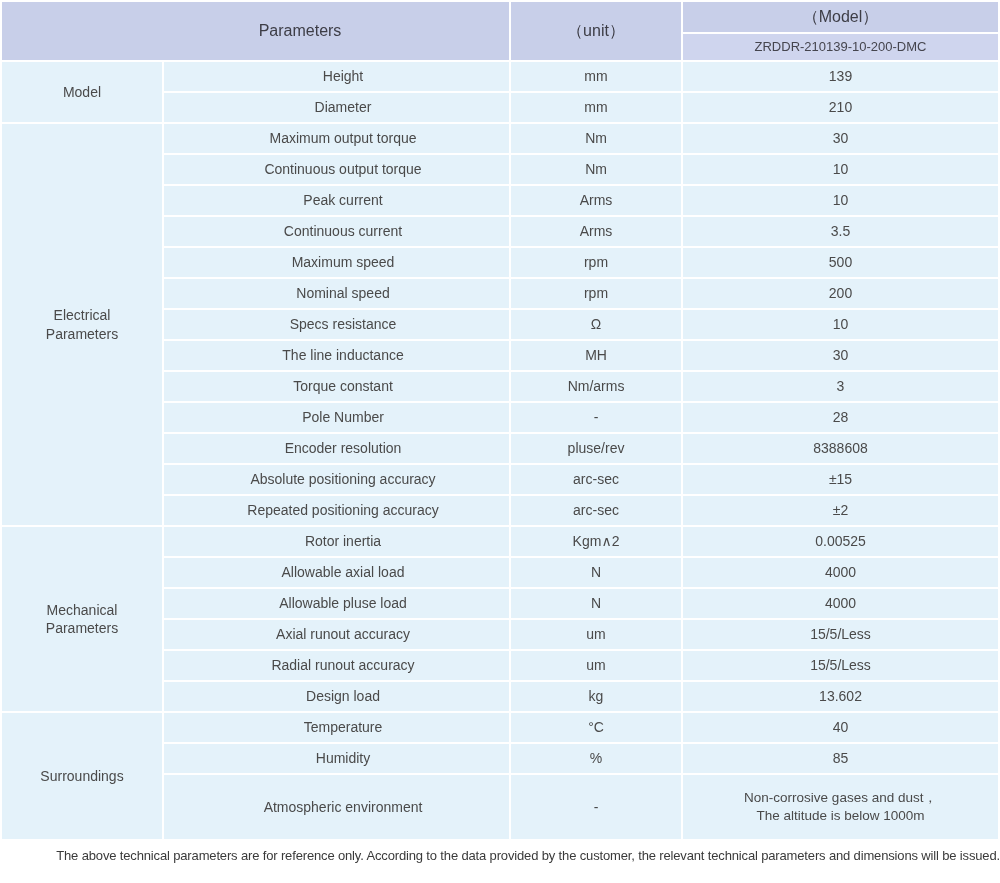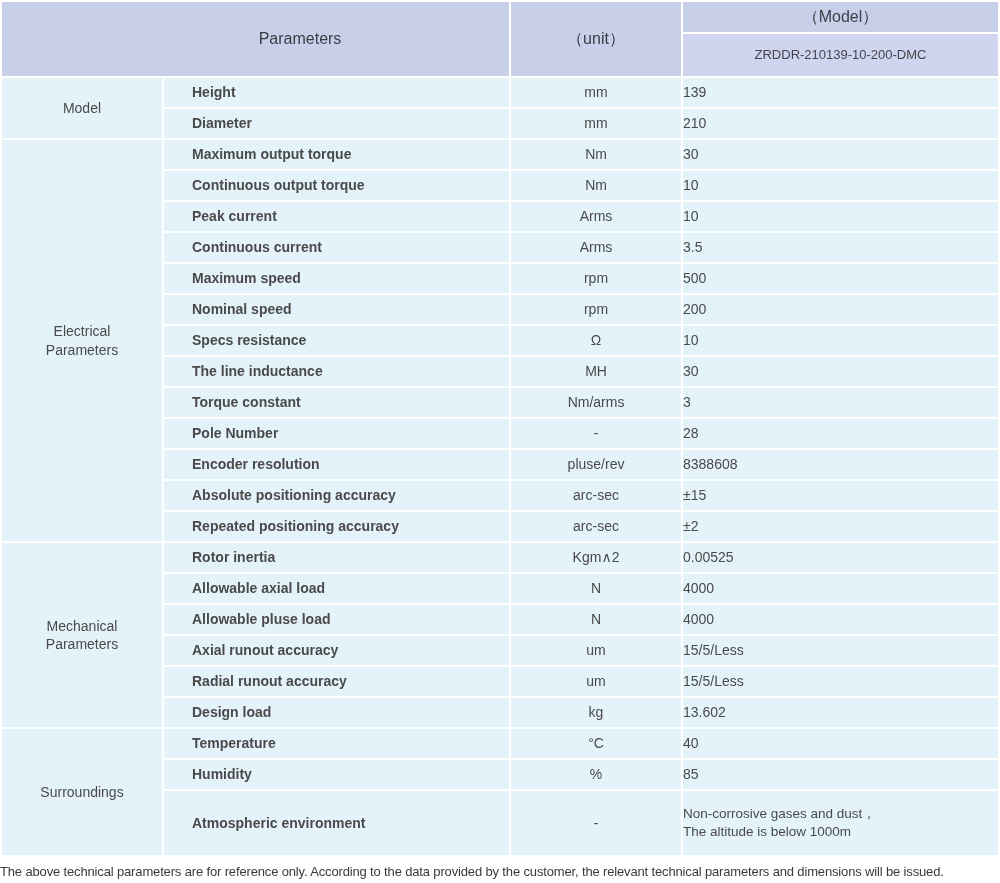--- a/index.html
+++ b/index.html
@@ -40,49 +40,49 @@
     font-size: 14px;
     line-height: 1.3;
   }
   thead th {
     background: var(--header-bg);
     color: var(--header-text);
     font-size: 16px;
     text-align: center;
   }
   thead tr.hr1 th { height: 30px; }
-  thead tr.hr2 th { height: 42px; }
+  thead tr.hr2 th { height: 26px; }
   th.params-hd { padding-left: 89px; }
   th.model-number-hd {
     background: var(--model-row-bg);
     font-size: 13px;
     color: #45454e;
   }
   tbody td { background: var(--row-bg); height: 29px; }
   tbody td.group {
     text-align: center;
     white-space: pre-line;
   }
   tbody td.param {
-    text-align: left;
-    padding-left: 28px;
-    font-weight: bold;
+    text-align: center;
+    padding-left: 13px;
   }
   tbody td.unit { text-align: center; }
-  tbody td.value { white-space: pre-line; }
+  tbody td.value { text-align: center; white-space: pre-line; }
   tbody tr.tall td { height: 64px; }
   tbody tr.tall td.value { font-size: 13.5px; }
 
   .footnote {
     margin-top: 7px;
     width: 1000px;
     font-size: 13px;
     letter-spacing: -0.15px;
     color: var(--note-text);
     white-space: nowrap;
+    text-align: right;
   }
 </style>
 </head>
 <body>
 
 <table class="spec">
   <colgroup>
     <col class="c1">
       <col class="c2">
       <col class="c3">

